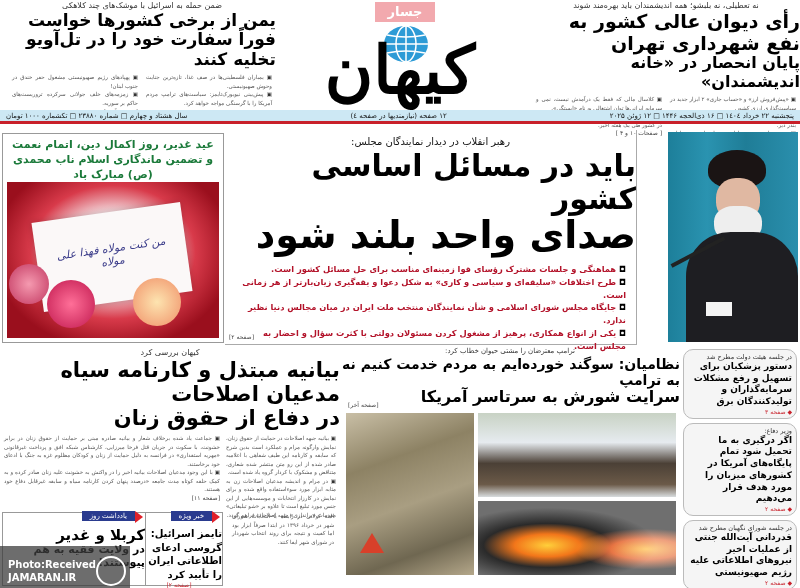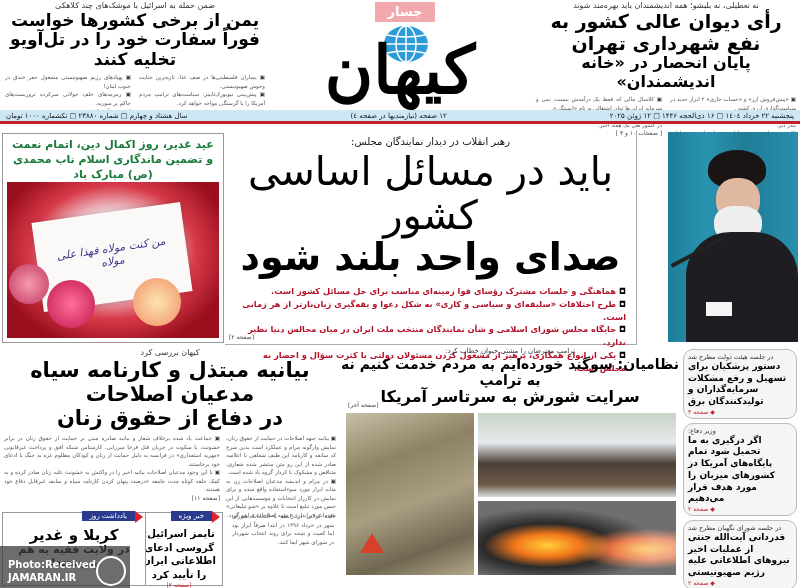--- a/index.html
+++ b/index.html
@@ -1,45 +1,45 @@
 <!DOCTYPE html>
 <html lang="fa" dir="rtl"><head>
 <meta charset="utf-8">
 <style>
 *{box-sizing:border-box;margin:0;padding:0}
 html,body{width:800px;height:588px;overflow:hidden;background:#fff}
 body{font-family:"DejaVu Sans",sans-serif;color:#111;position:relative;direction:rtl}
 .abs{position:absolute}
 .kicker{font-size:8px;color:#333;text-align:center;line-height:1.1}
-.hl{font-weight:bold;text-align:center;line-height:1.15;color:#000}
+.hl{font-weight:bold;text-align:right;line-height:1.15;color:#000}
 .tiny{font-size:5.5px;color:#555;line-height:1.55;text-align:justify}
 .bullet::before{content:"▣ ";color:#333}
 .pageref{font-size:6px;color:#444}
 
 #masthead-logo{left:280px;top:0;width:240px;height:110px}
 #date-bar{left:0;top:110px;width:800px;height:14px;background:#cde8f4;border-bottom:3px solid #c8202a;font-size:7px;display:flex;align-items:center;justify-content:space-between;padding:0 6px}
 
-#tl-story{left:1px;top:0;width:268px;height:108px}
+#tl-story{left:8px;top:0;width:268px;height:108px}
 #tr-story{left:532px;top:0;width:268px;height:108px}
 .cols2{display:flex;gap:8px;padding:0 4px}
 .cols2>div{flex:1}
 
 #lead{left:225px;top:130px;width:412px;height:215px;border:1px solid #aaa;border-left:none;border-top:none}
 #lead .bullets{font-size:8.3px;color:#b3132a;font-weight:bold;line-height:1.55;padding:0 10px}
 #lead .bullets div::before{content:"◘ ";color:#000}
 #leader-photo{left:668px;top:132px;width:130px;height:210px;background:linear-gradient(90deg,#1d7f9a 0%,#2a93b0 30%,#1f7d97 60%,#2a8fad 100%);overflow:hidden}
 
 #ghadir{left:2px;top:133px;width:222px;height:210px;border:1px solid #999;background:#fff}
 #ghadir .title{color:#1b7a3a;font-weight:bold;font-size:11px;text-align:center;line-height:1.35;padding-top:4px}
 #ghadir .img{position:absolute;left:4px;top:48px;width:212px;height:156px;background:radial-gradient(ellipse at 50% 45%,#fff 0,#f6eef0 30%,#d83a4a 55%,#9a0f1d 80%);overflow:hidden}
 
 #reform{left:0;top:345px;width:340px;height:160px}
 #protests{left:340px;top:345px;width:340px;height:243px}
 #right-col{left:680px;top:345px;width:120px;height:243px}
-.rbox{border:1px solid #bbb;border-radius:10px;background:#f5f5f5;margin:4px 3px;padding:3px 4px;text-align:left}
+.rbox{border:1px solid #bbb;border-radius:10px;background:#f5f5f5;margin:4px 3px;padding:3px 4px;text-align:right}
 .rbox .k{font-size:6.5px;color:#333}
 .rbox .h{font-size:9px;font-weight:bold;line-height:1.3;color:#000}
 .rbox .r{font-size:6px;color:#c8202a}
 .tagbox{border:1px solid #999;position:absolute;background:#fff}
 .tag{position:absolute;top:-2px;right:10px;background:#2a3b8f;color:#fff;font-size:7px;padding:1px 8px}
 .tag::before{content:"";position:absolute;right:-8px;top:0;border-left:8px solid #e0202a;border-top:6px solid transparent;border-bottom:6px solid transparent}
 .photo-grid{position:absolute;left:6px;top:62px;width:330px;height:168px}
 </style>
 </head>
 <body>
@@ -104,21 +104,21 @@
   <div class="abs" style="left:40px;top:18px;width:58px;height:38px;background:#1a1414;border-radius:50% 50% 40% 40%"></div>
   <div class="abs" style="left:48px;top:46px;width:44px;height:44px;background:#e0b8a2;border-radius:45%"></div>
   <div class="abs" style="left:46px;top:74px;width:48px;height:38px;background:#eee;border-radius:40% 40% 50% 50%"></div>
   <div class="abs" style="left:18px;top:100px;width:112px;height:110px;background:#1e1e22;border-radius:40% 40% 0 0"></div>
   <div class="abs" style="left:0;top:118px;width:60px;height:4px;background:#222;transform:rotate(-28deg)"></div>
   <div class="abs" style="left:38px;top:170px;width:26px;height:14px;background:#f4f4f4"></div>
 </div>
 
 <div id="lead" class="abs">
   <div class="kicker" style="font-size:10px;padding-top:6px;color:#111">رهبر انقلاب در دیدار نمایندگان مجلس:</div>
-  <div class="hl" style="font-size:40px;font-weight:400;line-height:1.1;margin-top:2px">باید در مسائل اساسی کشور</div>
+  <div class="hl" style="font-size:30px;font-weight:700;line-height:1.1;margin-top:2px">باید در مسائل اساسی کشور</div>
   <div class="hl" style="font-size:38px;font-weight:900;line-height:1.1">صدای واحد بلند شود</div>
   <div class="bullets" style="margin-top:6px">
     <div>هماهنگی و جلسات مشترک رؤسای قوا زمینه‌ای مناسب برای حل مسائل کشور است.</div>
     <div>طرح اختلافات «سلیقه‌ای و سیاسی و کاری» به شکل دعوا و یقه‌گیری زیان‌بارتر از هر زمانی است.</div>
     <div>جایگاه مجلس شورای اسلامی و شأن نمایندگان منتخب ملت ایران در میان مجالس دنیا نظیر ندارد.</div>
     <div>یکی از انواع همکاری، پرهیز از مشغول کردن مسئولان دولتی با کثرت سؤال و احضار به مجلس است.</div>
   </div>
   <span class="abs pageref" style="left:4px;bottom:4px">[صفحه ۲]</span>
 </div>
 

